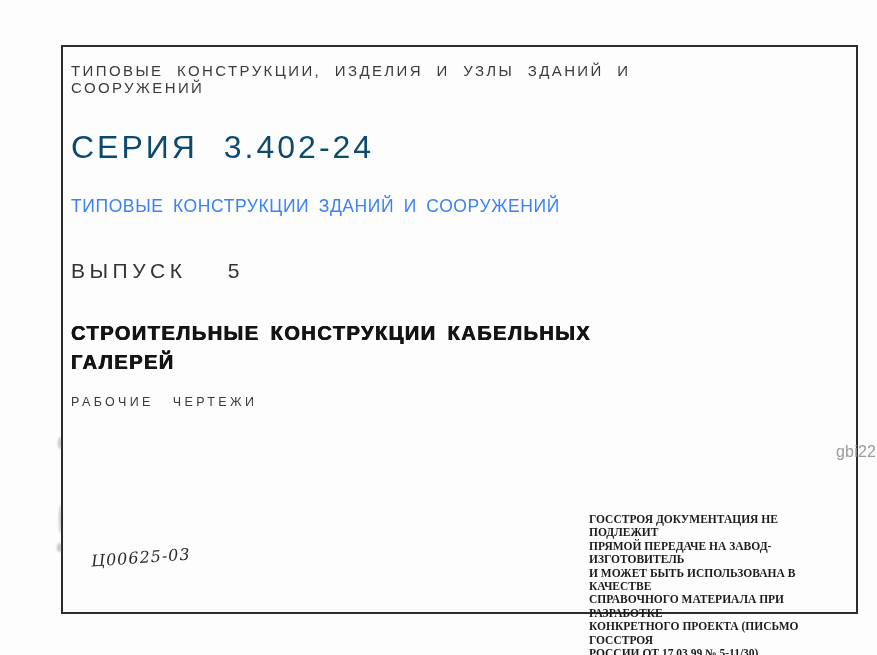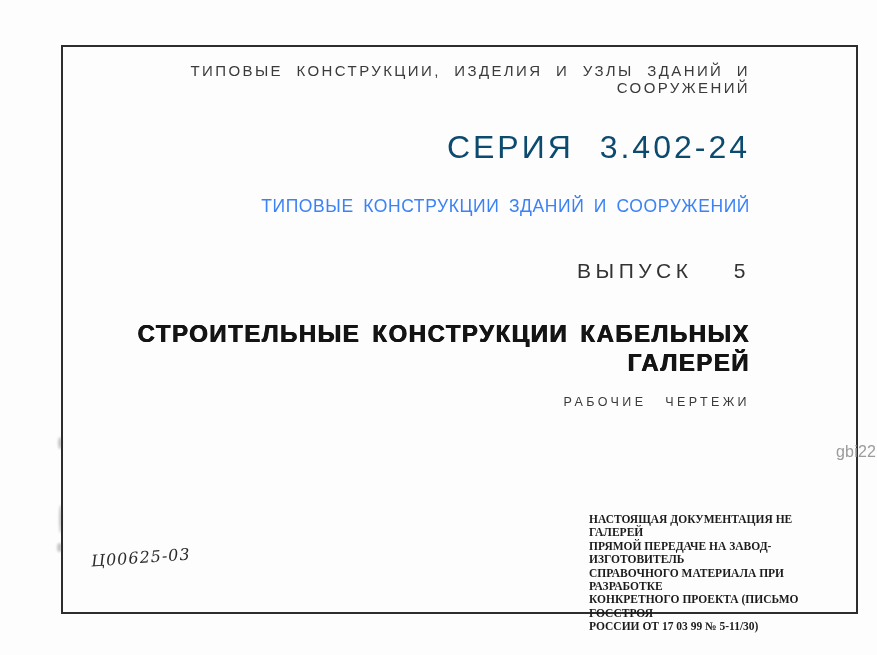--- a/index.html
+++ b/index.html
@@ -17,23 +17,23 @@
   
   .frame {
     position: absolute;
     left: 61px; top: 45px;
     width: 797px; height: 569px;
     border: 2px solid #2d2d2d;
   }
 
   .centered {
     position: absolute;
-    left: 61px;
+    left: 71px;
     width: 689px;
-    text-align: right;
+    text-align: left;
     color: #2e2e2e;
   }
 
   .header-line {
     top: 62px;
     font-size: 15px;
     letter-spacing: 2.4px;
     word-spacing: 7px;
     color: #3b3b3b;
   }
@@ -59,21 +59,21 @@
   .issue {
     top: 259px;
     font-size: 21px;
     letter-spacing: 4.5px;
     white-space: pre;
     color: #333333;
   }
 
   .main-title {
     top: 319px;
-    font-size: 24px;
+    font-size: 20px;
     font-weight: bold;
     letter-spacing: 1.5px;
     word-spacing: 4px;
     line-height: 29px;
     color: #141414;
     text-shadow: 0.5px 0 0 #141414, -0.3px 0 0 #141414;
   }
 
   .doc-type {
     top: 395px;
@@ -149,22 +149,23 @@
   <div class="centered main-title">
     <div>СТРОИТЕЛЬНЫЕ КОНСТРУКЦИИ КАБЕЛЬНЫХ</div>
     <div>ГАЛЕРЕЙ</div>
   </div>
 
   <div class="centered doc-type">РАБОЧИЕ ЧЕРТЕЖИ</div>
 
   <div class="watermark">gbi22.ru</div>
 
   <div class="note">
-    <div>НАСТОЯЩАЯ ДОКУМЕНТАЦИЯ НЕ ГАЛЕРЕЙ</div>
+    <div>ГОССТРОЯ ДОКУМЕНТАЦИЯ НЕ ПОДЛЕЖИТ</div>
     <div>ПРЯМОЙ ПЕРЕДАЧЕ НА ЗАВОД-ИЗГОТОВИТЕЛЬ</div>
+    <div>И МОЖЕТ БЫТЬ ИСПОЛЬЗОВАНА В КАЧЕСТВЕ</div>
     <div>СПРАВОЧНОГО МАТЕРИАЛА ПРИ РАЗРАБОТКЕ</div>
     <div>КОНКРЕТНОГО ПРОЕКТА (ПИСЬМО ГОССТРОЯ</div>
     <div>РОССИИ ОТ 17 03 99 № 5-11/30)</div>
   </div>
 
   <div class="handwritten">Ц00625-03</div>
 
   <div class="smudge smudge-1"></div>
   <div class="smudge smudge-2"></div>
   <div class="smudge smudge-3"></div>

